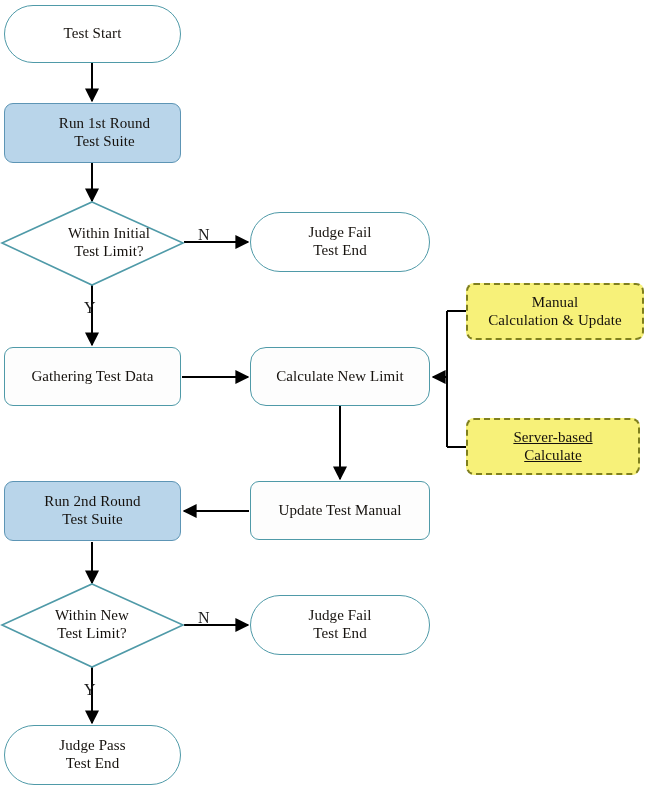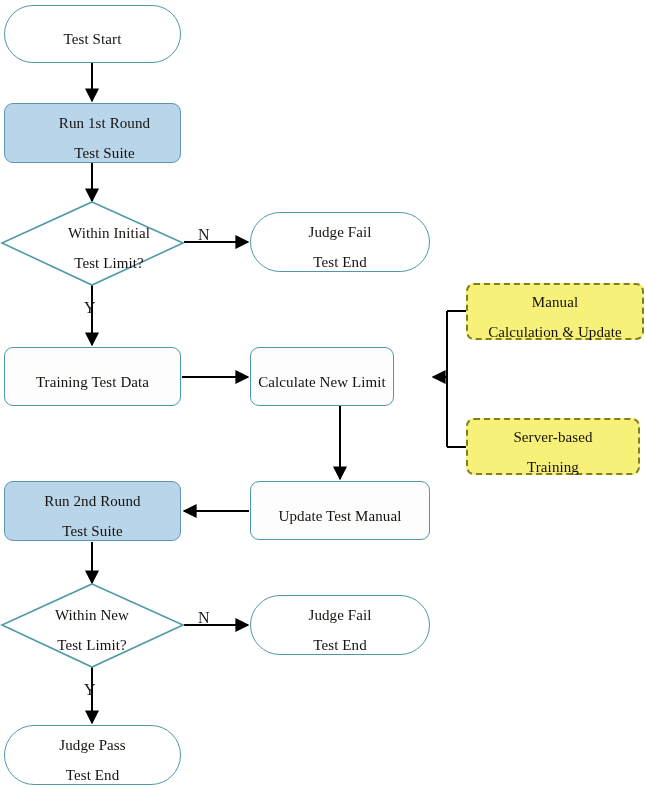--- a/index.html
+++ b/index.html
@@ -37,21 +37,20 @@
   }
   .node .lines {
     display: block;
     width: 100%;
     padding: 0 4px;
     box-sizing: border-box;
   }
   .node .lines span {
     display: block;
     white-space: nowrap;
-    margin-top: 12px;
   }
   
   .terminator {
     background: #ffffff;
     border: 1.6px solid #4f9aa8;
     border-radius: 32px;
   }
   
   .process {
     background: #fdfdfd;
@@ -155,41 +154,41 @@
 
   <div class="node terminator" style="left:250px; top:212px; width:180px; height:60px;">
     <span class="lines">
       <span>Judge Fail</span>
       <span>Test End</span>
     </span>
   </div>
 
   <div class="node process" style="left:4px; top:347px; width:177px; height:59px;">
     <span class="lines">
-      <span>Training Test Data</span>
-    </span>
-  </div>
-
-  <div class="node process" style="left:250px; top:347px; width:144px; height:59px;">
+      <span>Gathering Test Data</span>
+    </span>
+  </div>
+
+  <div class="node process" style="left:250px; top:347px; width:180px; height:59px;border-radius:16px;">
     <span class="lines">
       <span>Calculate New Limit</span>
     </span>
   </div>
 
   <div class="node yellowbox" style="left:466px; top:283px; width:178px; height:57px;">
     <span class="lines">
       <span>Manual</span>
       <span>Calculation &amp; Update</span>
     </span>
   </div>
 
-  <div class="node yellowbox" style="left:466px; top:418px; width:174px; height:57px;">
+  <div class="node yellowbox" style="left:466px; top:418px; width:174px; height:57px;text-decoration:underline;">
     <span class="lines">
       <span>Server-based</span>
-      <span>Training</span>
+      <span>Calculate</span>
     </span>
   </div>
 
   <div class="node process" style="left:250px; top:481px; width:180px; height:59px;">
     <span class="lines">
       <span>Update Test Manual</span>
     </span>
   </div>
 
   <div class="node process-blue" style="left:4px; top:481px; width:177px; height:60px;">

